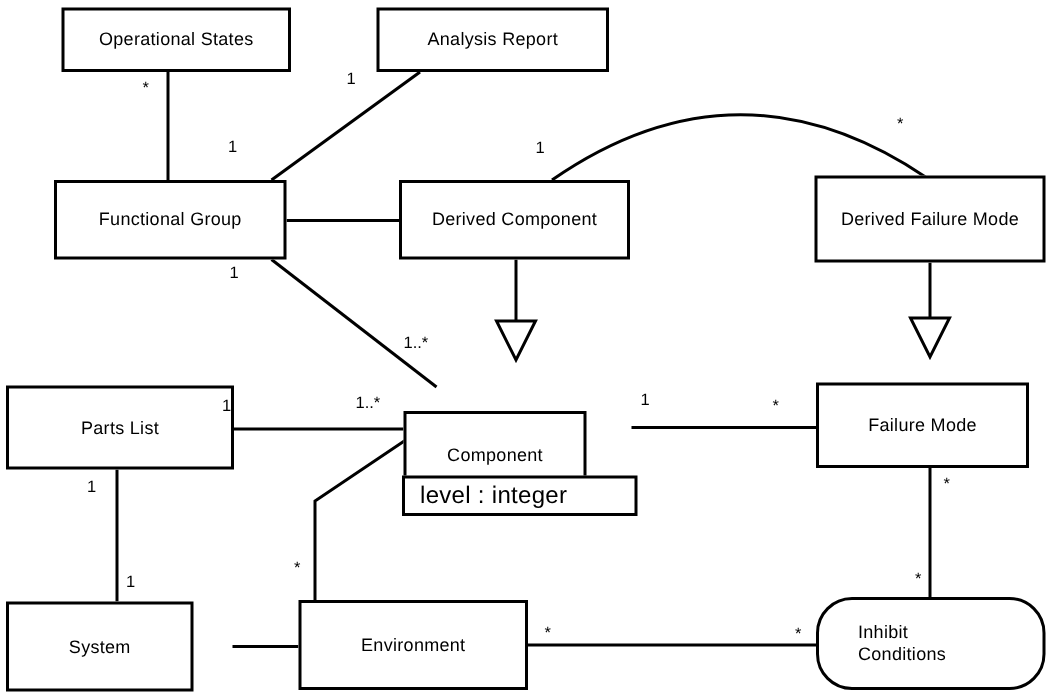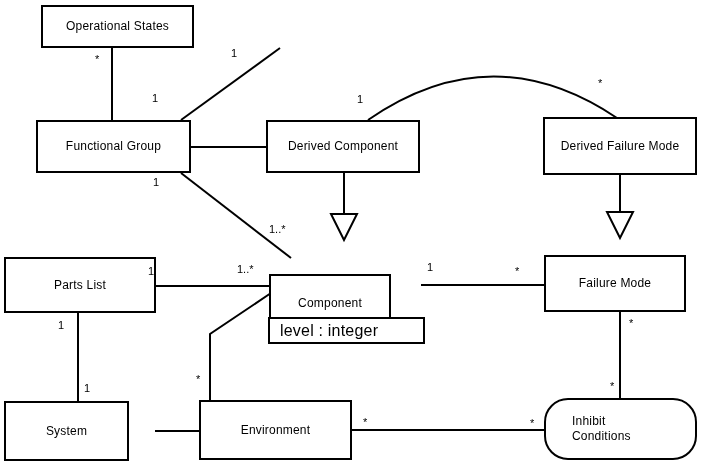--- a/index.html
+++ b/index.html
@@ -109,20 +109,23 @@
 
     <line x1="620" y1="312" x2="620" y2="398" stroke="#000000" stroke-width="2"></line>
 
     <line x1="352" y1="430" x2="544" y2="430" stroke="#000000" stroke-width="2"></line>
   </svg>
 
   <div class="uml-name-compartment" style="left:41px;  top:5px;   width:153px; height:43px;">
     <span class="uml-class-name">Operational States</span>
   </div>
 
+  <div class="uml-name-compartment" style="left:251px; top:5px;   width:155px; height:43px;">
+    <span class="uml-class-name">Analysis Report</span>
+  </div>
 
   <div class="uml-name-compartment" style="left:36px;  top:120px; width:155px; height:53px;">
     <span class="uml-class-name">Functional Group</span>
   </div>
 
   <div class="uml-name-compartment" style="left:266px; top:120px; width:154px; height:53px;">
     <span class="uml-class-name">Derived Component</span>
   </div>
 
   <div class="uml-name-compartment" style="left:543px; top:117px; width:154px; height:58px;">

